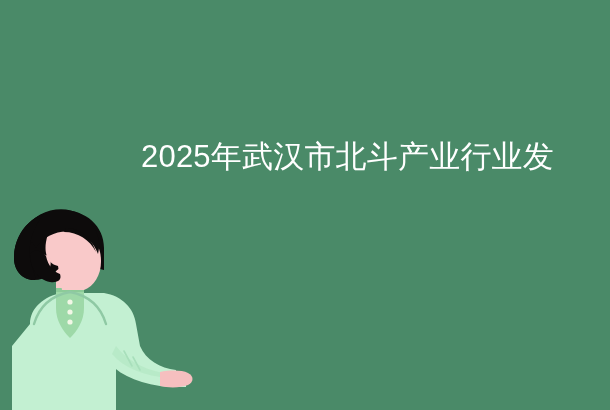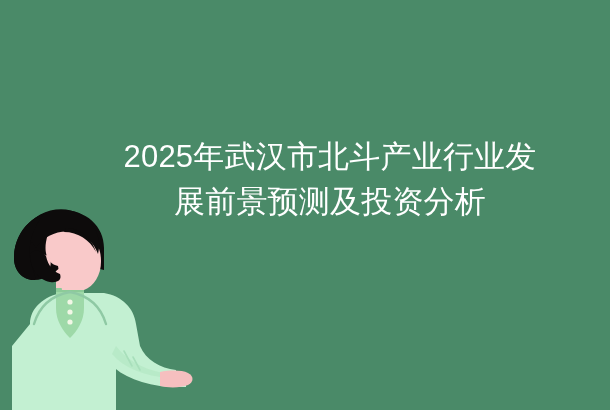--- a/index.html
+++ b/index.html
@@ -25,21 +25,21 @@
     position: absolute;
     left: 106px;
     top: 134px;
     width: 448px;
     color: #ffffff;
     font-size: 31px;
     line-height: 45px;
     letter-spacing: 0.2px;
     font-weight: 400;
     white-space: pre-wrap;
-    text-align: center;
+    text-align: right;
   }
   
   .watermark {
     position: absolute;
     left: 417px;
     top: 381px;
     color: rgba(255,255,255,0.88);
     font-size: 15px;
     line-height: 18px;
     letter-spacing: 0.1px;
@@ -180,16 +180,16 @@
         <path d="M 30 58
                  C 30 72, 38 84, 50 86
                  C 58 87, 62 84, 60 78
                  C 54 76, 48 70, 46 60
                  C 42 54, 34 52, 30 58 Z" fill="#0d0b0b"></path>
       </g>
 
     </svg>
   </div>
 
-  <div class="title"><span>2025年武汉市北斗产业行业发</span><br><span>展前景预测及投资分析</span></div>
+  <div class="title"><span>2025年武汉市北斗产业行业发</span><br></div>
 
 
 </div>
 
 </body></html>

